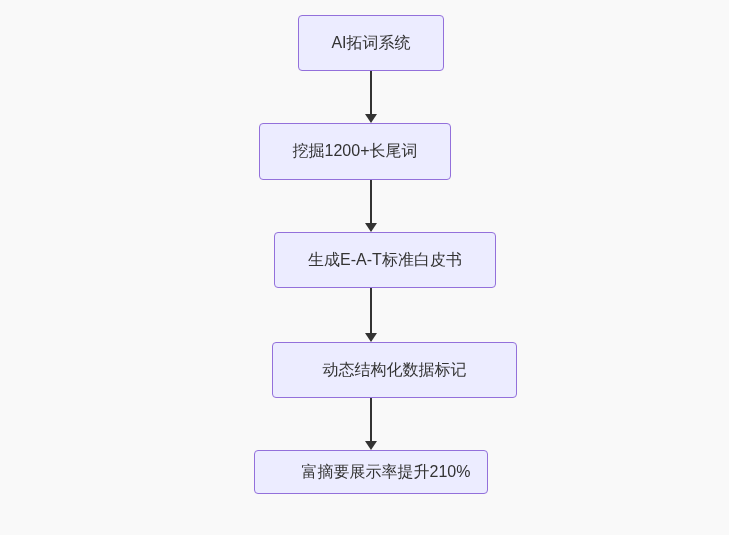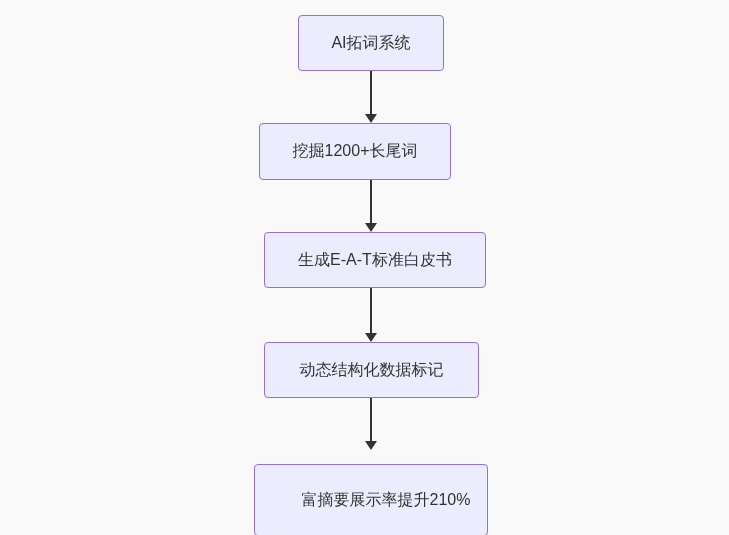--- a/index.html
+++ b/index.html
@@ -29,23 +29,23 @@
     font-size: 16px;
     display: flex;
     align-items: center;
     justify-content: center;
     text-align: left;
     white-space: nowrap;
     border-radius: 4px;
   }
   .node-1 { left: 298px; top: 15px;  width: 146px; height: 56px; }
   .node-2 { left: 259px; top: 123px; width: 192px; height: 57px; }
-  .node-3 { left: 264px; top: 232px; width: 222px; height: 56px; }
-  .node-4 { left: 264px; top: 342px; width: 215px; height: 56px; }
-  .node-5 { left: 254px; top: 464px; width: 234px; height: 72px; padding-left: 30px; }
+  .node-3 { left: 274px; top: 232px; width: 222px; height: 56px; }
+  .node-4 { left: 272px; top: 342px; width: 245px; height: 56px; }
+  .node-5 { left: 254px; top: 450px; width: 234px; height: 44px; padding-left: 30px; }
   .edge {
     position: absolute;
     width: 12px;
     left: 365px;
   }
   .edge-1 { top: 71px;  height: 52px; }
   .edge-2 { top: 180px; height: 52px; }
   .edge-3 { top: 288px; height: 54px; }
   .edge-4 { top: 398px; height: 52px; }
   .edge .line {

